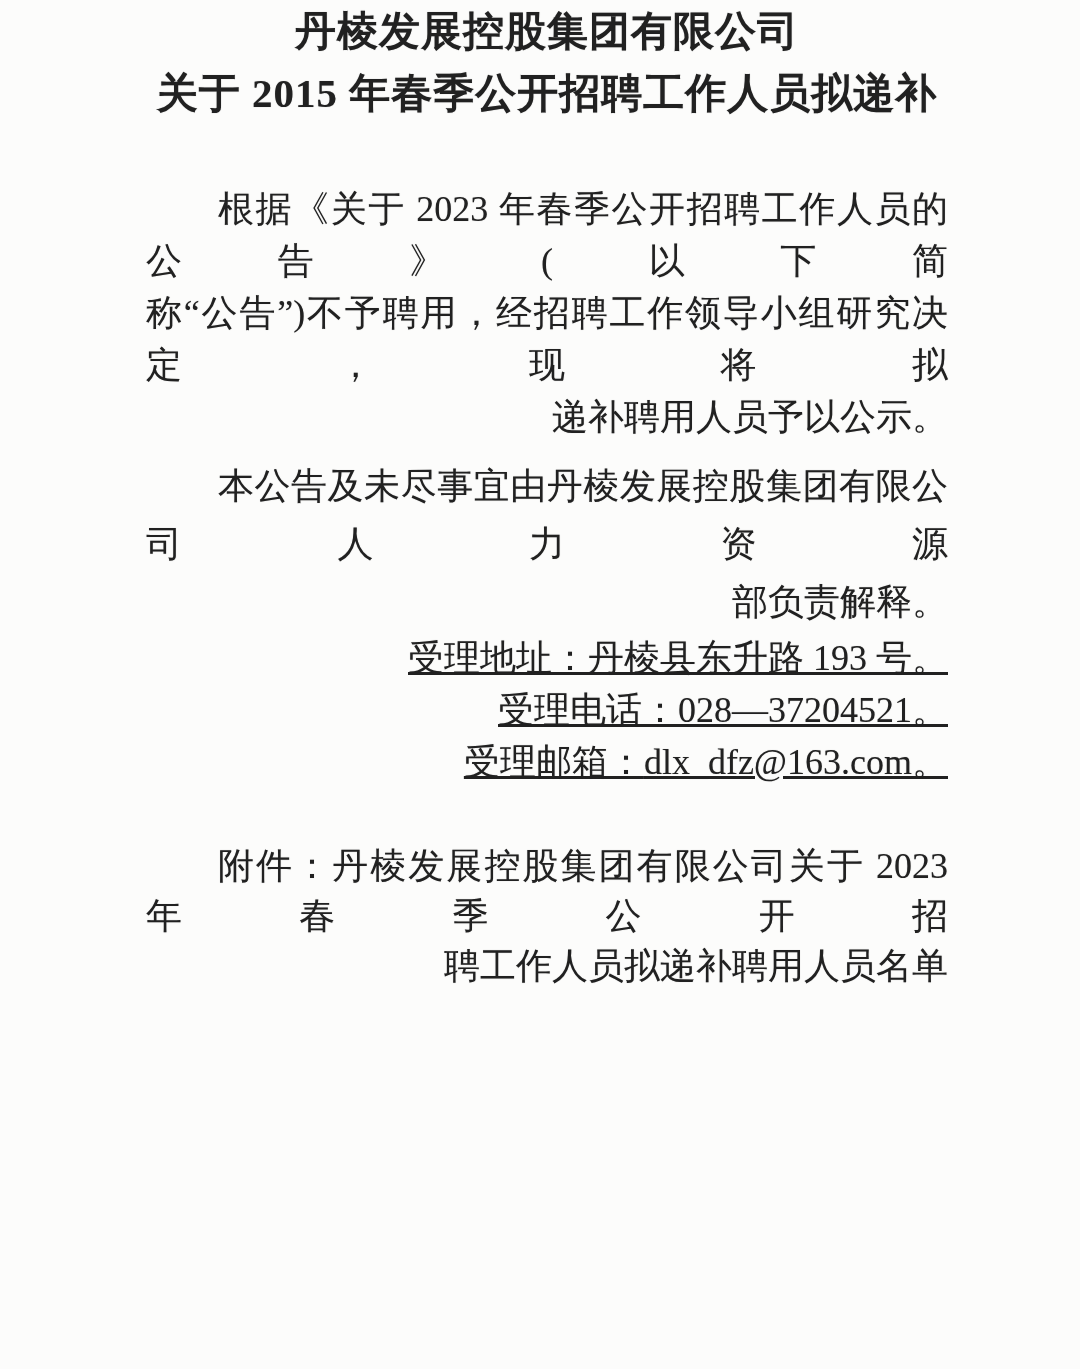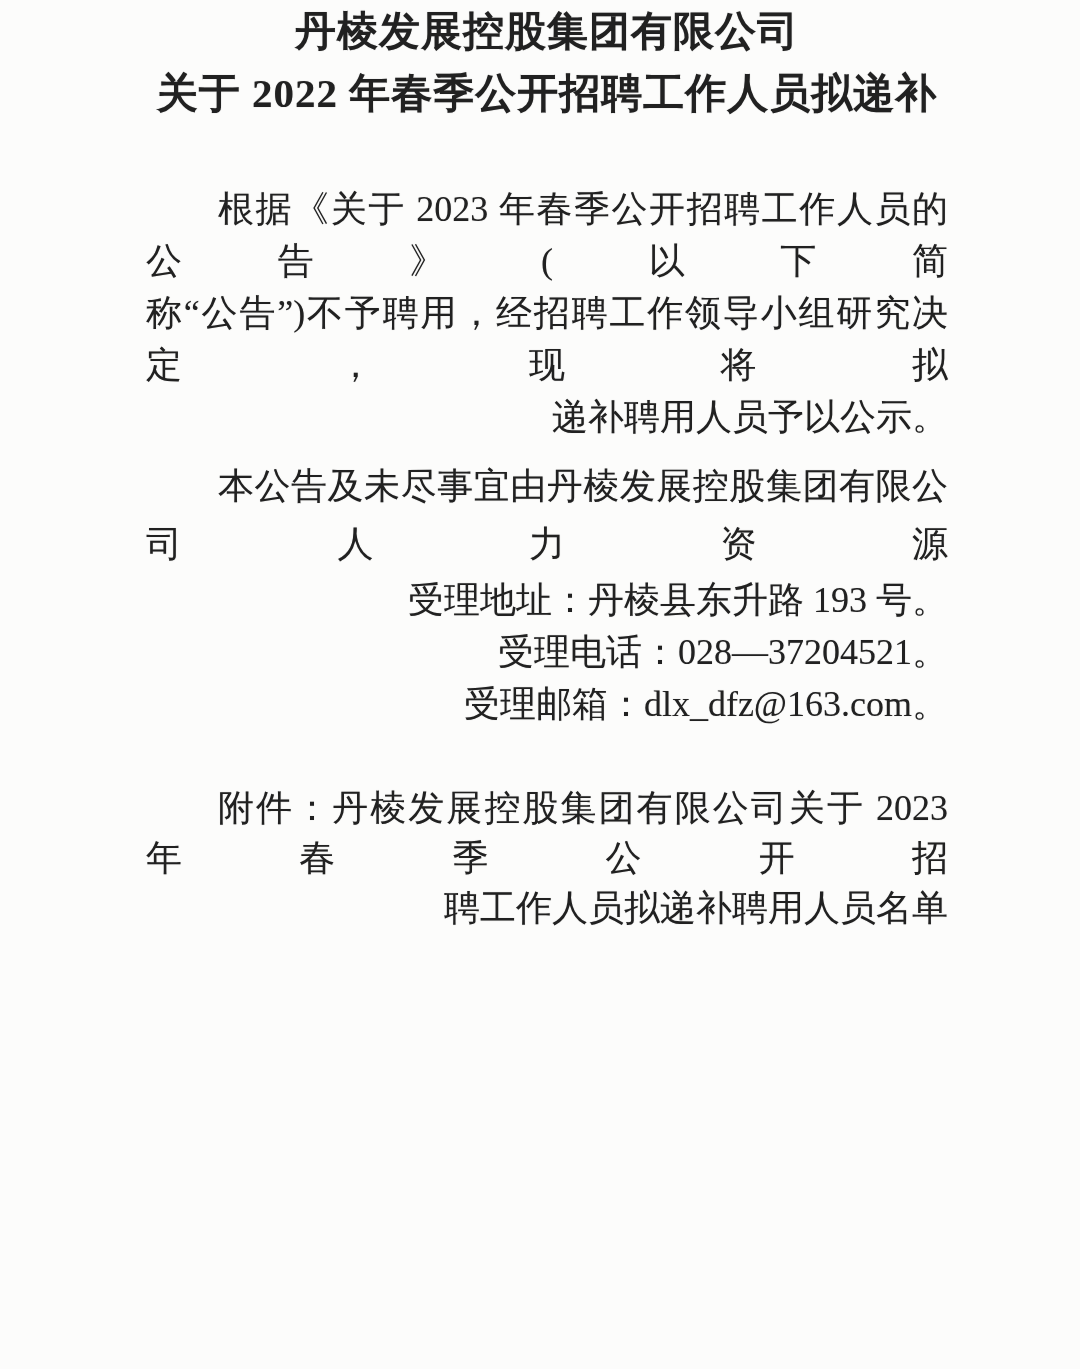--- a/index.html
+++ b/index.html
@@ -32,45 +32,46 @@
   .line { text-align: right; text-shadow: 0 0 1px rgba(40,40,40,0.30); }
   .indent { text-indent: 2em; }
   .fill { text-align: justify; text-align-last: justify; }
 
   .p-basis     { margin-top: 59px; }
   .p-period    { margin-top: 0; }
   .p-interpret { margin-top: 14px; line-height: 58px; }
   .p-contacts  { margin-top: 1px;  line-height: 52px; }
   .p-attach    { margin-top: 53px; line-height: 50px; }
 
-  .contact-line { text-indent: 2em; }
+  .contact-line { text-indent: 2em; text-decoration: underline; }
 
   .attach-first { text-indent: 2em; }
   .attach-cont  { padding-left: 5.3em; }
 </style>
 </head>
 <body>
 
 <div class="page">
   <div class="doc">
 
     <div class="title">
       <div class="t-line">丹棱发展控股集团有限公司</div>
-      <div class="t-line">关于 2022 年春季公开招聘工作人员拟递补</div>
+      <div class="t-line">关于 2015 年春季公开招聘工作人员拟递补</div>
     </div>
 
     <div class="para p-basis">
       <div class="line indent fill">根据《关于 2023 年春季公开招聘工作人员的公告》(以下简</div>
       <div class="line fill">称“公告”)不予聘用，经招聘工作领导小组研究决定，现将拟</div>
       <div class="line">递补聘用人员予以公示。</div>
     </div>
 
 
     <div class="para p-interpret">
       <div class="line indent fill">本公告及未尽事宜由丹棱发展控股集团有限公司人力资源</div>
+      <div class="line">部负责解释。</div>
     </div>
 
     <div class="para p-contacts">
       <div class="line contact-line"><span>受理地址：</span><span>丹棱县东升路 193 号。</span></div>
       <div class="line contact-line"><span>受理电话：</span><span>028—37204521。</span></div>
       <div class="line contact-line"><span>受理邮箱：</span><span>dlx_dfz@163.com。</span></div>
     </div>
 
     <div class="para p-attach">
       <div class="line attach-first fill">附件：丹棱发展控股集团有限公司关于 2023 年春季公开招</div>

